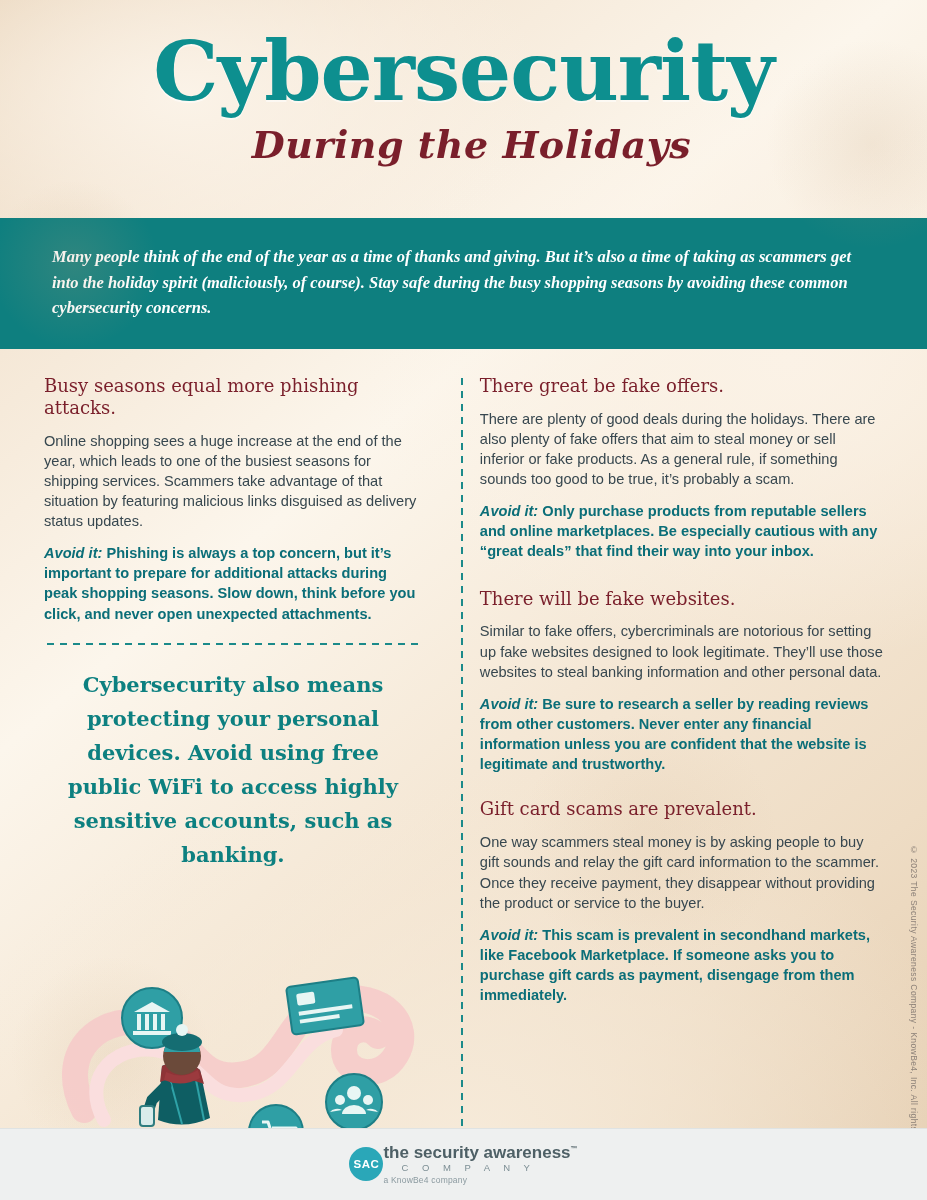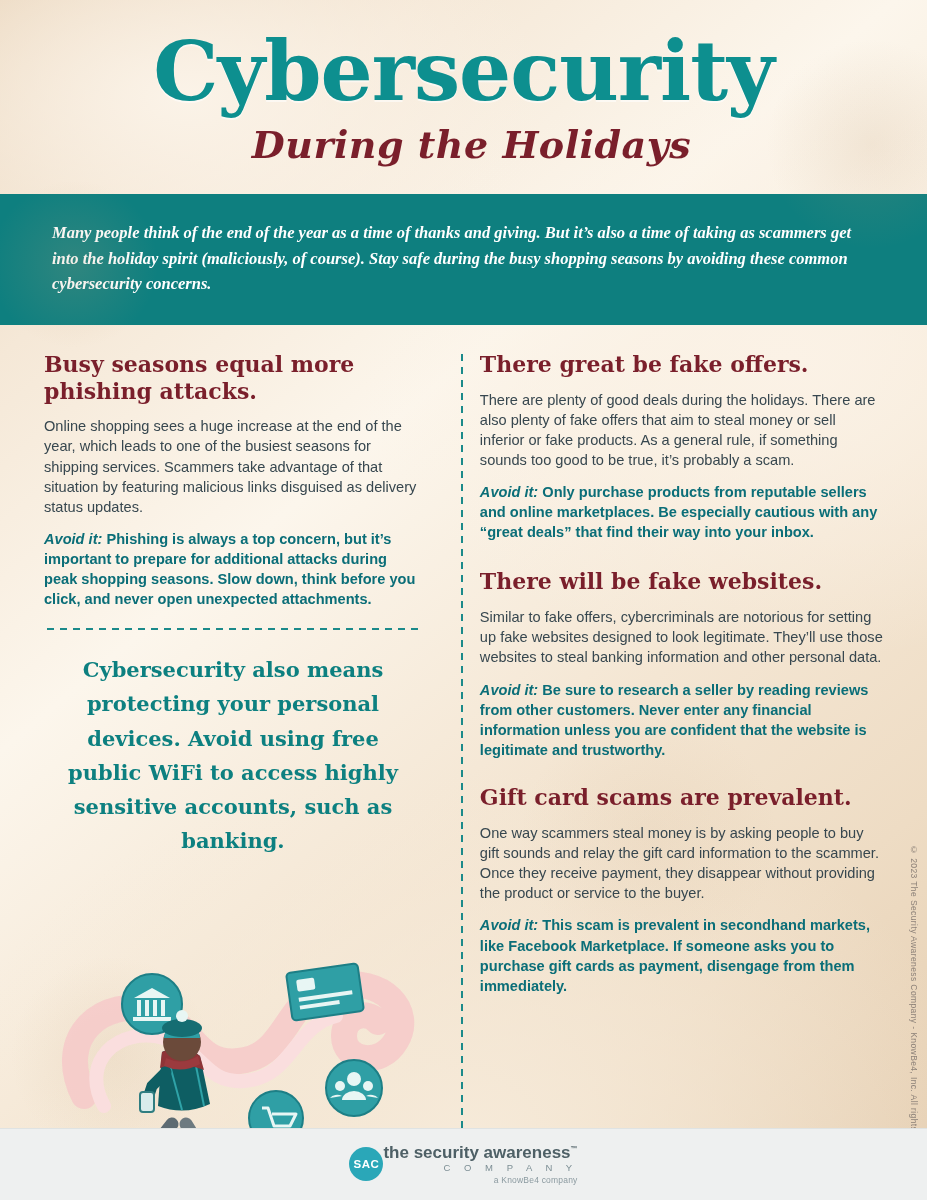--- a/index.html
+++ b/index.html
@@ -32,21 +32,21 @@
       radial-gradient(circle 120px at 8% 22%, rgba(200,165,125,.18), rgba(200,165,125,0) 70%),
       radial-gradient(circle 150px at 94% 12%, rgba(195,160,120,.16), rgba(195,160,120,0) 70%),
       radial-gradient(circle 180px at 70% 70%, rgba(205,172,132,.12), rgba(205,172,132,0) 72%),
       radial-gradient(circle 140px at 12% 88%, rgba(198,163,122,.14), rgba(198,163,122,0) 72%);
     pointer-events: none;
   }
 
   
   .header {
     position: relative;
-    height: 194px;
+    height: 218px;
     text-align: center;
     padding-top: 30px;
   }
   .title {
     font-family: "DejaVu Serif", serif;
     font-weight: bold;
     font-size: 82px;
     line-height: 1;
     color: #0d8f8f;
     letter-spacing: -1px;
@@ -91,22 +91,22 @@
     margin: 0 16px;
     background-image: radial-gradient(#1b8a8a 38%, rgba(27,138,138,0) 40%);
     background-size: 4px 13px;
     background-repeat: repeat-y;
     align-self: stretch;
   }
   .col-right { width: 420px; }
 
   h2.sec-title {
     font-family: "DejaVu Serif", serif;
-    font-weight: bold;
-    font-size: 22px;
+    font-weight: normal;
+    font-size: 18px;
     line-height: 1.22;
     color: #7a1f2b;
     margin: 0 0 12px 0;
   }
 
   p.body-text {
     font-size: 14.6px;
     line-height: 1.38;
     color: #37474f;
     margin: 0 0 12px 0;
@@ -163,21 +163,21 @@
   .footer {
     position: absolute;
     left: 0; right: 0; bottom: 0;
     height: 72px;
     background: #eef0f0;
     border-top: 1px solid #dfe3e3;
     display: flex;
     align-items: center;
     justify-content: center;
   }
-  .logo-row { display: flex; align-items: center; gap: 0; text-align: right; }
+  .logo-row { display: flex; align-items: center; gap: 0; }
   .logo-badge {
     width: 34px; height: 34px;
     border-radius: 50%;
     background: #2aa7b8;
     color: #fff;
     font-size: 11.5px;
     font-weight: bold;
     display: flex; align-items: center; justify-content: center;
     letter-spacing: .5px;
   }

